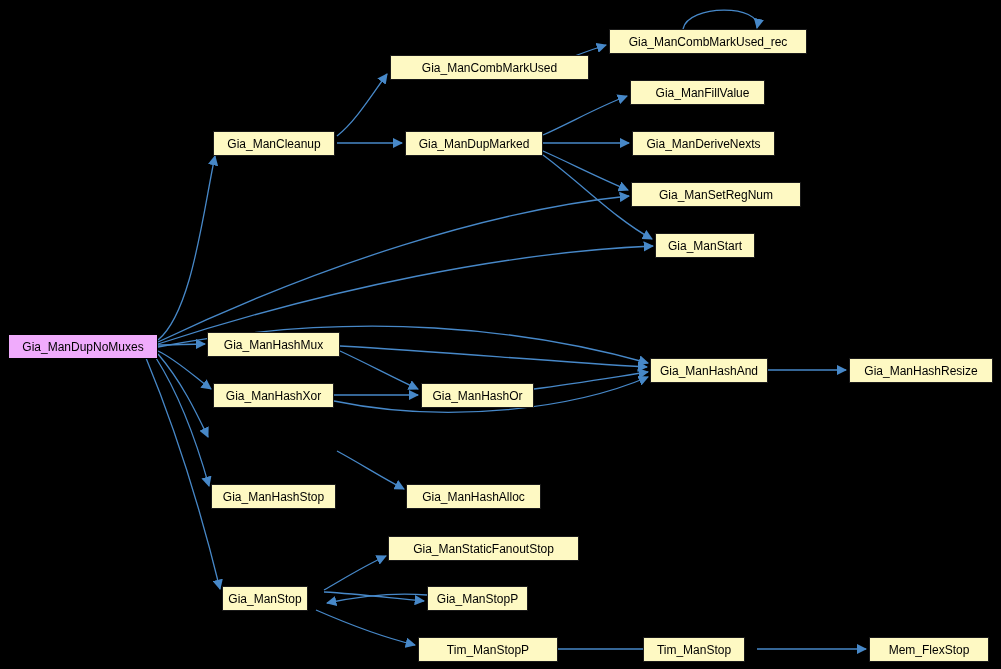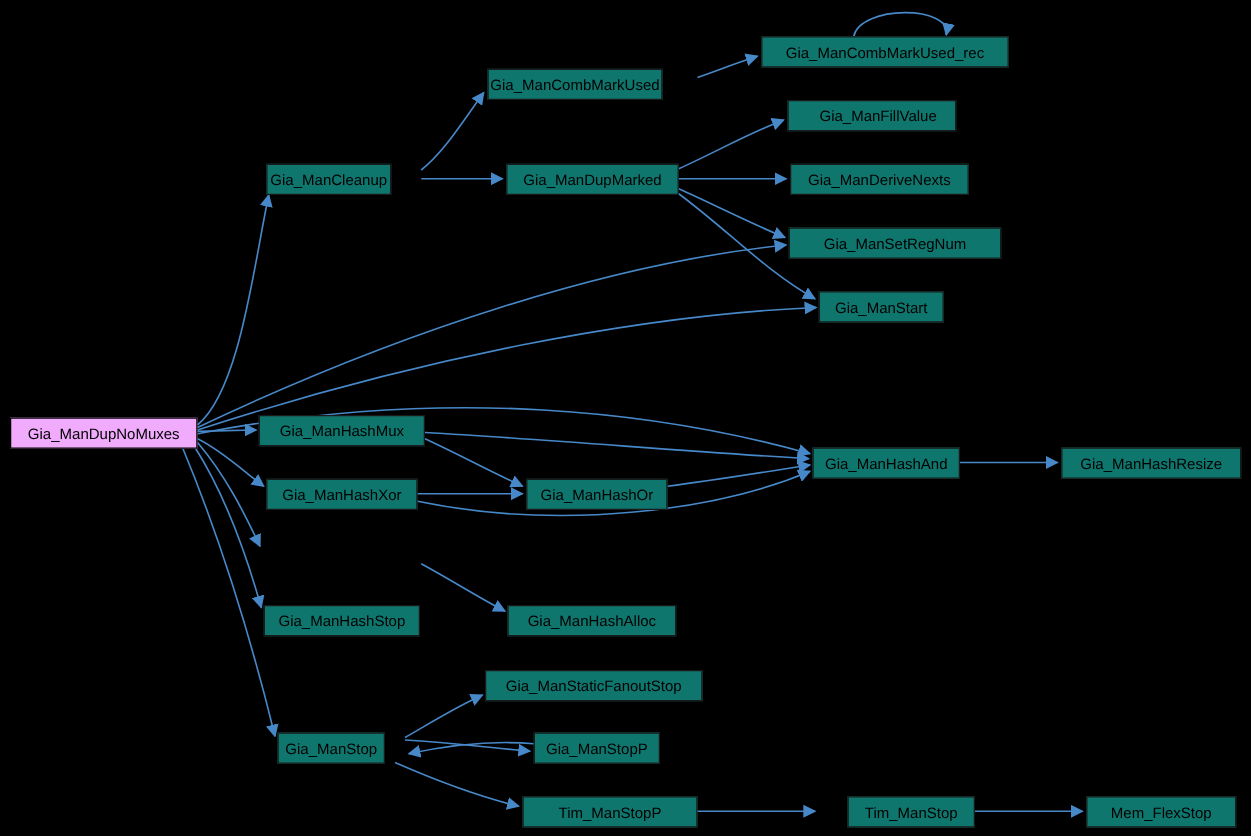--- a/index.html
+++ b/index.html
@@ -7,21 +7,21 @@
     position:relative;
     width:1001px;height:669px;
     background:#000;
     font-family:"Liberation Sans", sans-serif;
     overflow:hidden;
   }
   svg.edges{position:absolute;left:0;top:0;z-index:1;}
   .edge{fill:none;stroke:#4788c8;stroke-width:1.3px;}
   .node{
     position:absolute;z-index:2;height:25px;line-height:25px;
-    background:#0f766e;border:1px solid #1a1a1a;box-sizing:border-box;
+    background:#fef9c3;border:1px solid #1a1a1a;box-sizing:border-box;
     color:#000;font-size:12px;text-align:center;
     white-space:nowrap;overflow:hidden;cursor:pointer;
   }
   .node.hl{background:#f0abfc;border-color:#000;}
 </style>
 </head>
 <body>
 
 <div class="canvas">
 
@@ -57,35 +57,35 @@
     <path class="edge" marker-end="url(#arrow)" d="M 337,451 C 361,464 381,477 404,489"></path>
     <path class="edge" marker-end="url(#arrow)" d="M 324,590 C 345,578 364,566 386,556"></path>
     <path class="edge" marker-end="url(#arrow)" d="M 324,592 C 360,594 390,598 424,601"></path>
     <path class="edge" marker-end="url(#arrow)" d="M 427,595 C 393,592 360,596 327,603"></path>
     <path class="edge" marker-end="url(#arrow)" d="M 316,610 C 348,624 382,637 415,645"></path>
     <path class="edge" marker-end="url(#arrow)" d="M 536,649 L 652,649"></path>
     <path class="edge" marker-end="url(#arrow)" d="M 757,649 L 866,649"></path>
   </svg>
 
   <div class="node hl" style="left:8px;top:334px;width:150px;">Gia_ManDupNoMuxes</div>
-  <div class="node" style="left:213px;top:131px;width:100px;">Gia_ManCleanup</div>
-  <div class="node" style="left:390px;top:55px;width:140px;">Gia_ManCombMarkUsed</div>
+  <div class="node" style="left:213px;top:131px;width:122px;">Gia_ManCleanup</div>
+  <div class="node" style="left:390px;top:55px;width:199px;">Gia_ManCombMarkUsed</div>
   <div class="node" style="left:609px;top:29px;width:198px;">Gia_ManCombMarkUsed_rec</div>
   <div class="node" style="left:405px;top:131px;width:138px;">Gia_ManDupMarked</div>
   <div class="node" style="left:630px;top:80px;width:135px;padding-left:10px;">Gia_ManFillValue</div>
   <div class="node" style="left:632px;top:131px;width:143px;">Gia_ManDeriveNexts</div>
   <div class="node" style="left:631px;top:182px;width:170px;">Gia_ManSetRegNum</div>
   <div class="node" style="left:655px;top:233px;width:100px;">Gia_ManStart</div>
   <div class="node" style="left:207px;top:332px;width:133px;">Gia_ManHashMux</div>
   <div class="node" style="left:213px;top:383px;width:121px;">Gia_ManHashXor</div>
   <div class="node" style="left:421px;top:383px;width:113px;">Gia_ManHashOr</div>
   <div class="node" style="left:650px;top:358px;width:118px;">Gia_ManHashAnd</div>
   <div class="node" style="left:849px;top:358px;width:144px;">Gia_ManHashResize</div>
   <div class="node" style="left:211px;top:484px;width:125px;">Gia_ManHashStop</div>
   <div class="node" style="left:406px;top:484px;width:135px;">Gia_ManHashAlloc</div>
-  <div class="node" style="left:388px;top:536px;width:174px;">Gia_ManStaticFanoutStop</div>
+  <div class="node" style="left:388px;top:536px;width:191px;">Gia_ManStaticFanoutStop</div>
   <div class="node" style="left:222px;top:586px;width:86px;">Gia_ManStop</div>
   <div class="node" style="left:427px;top:586px;width:101px;text-align:center;">Gia_ManStopP</div>
   <div class="node" style="left:418px;top:637px;width:140px;">Tim_ManStopP</div>
-  <div class="node" style="left:678px;top:637px;width:102px;">Tim_ManStop</div>
+  <div class="node" style="left:643px;top:637px;width:102px;">Tim_ManStop</div>
   <div class="node" style="left:869px;top:637px;width:120px;">Mem_FlexStop</div>
 
 </div>
 
 </body></html>

